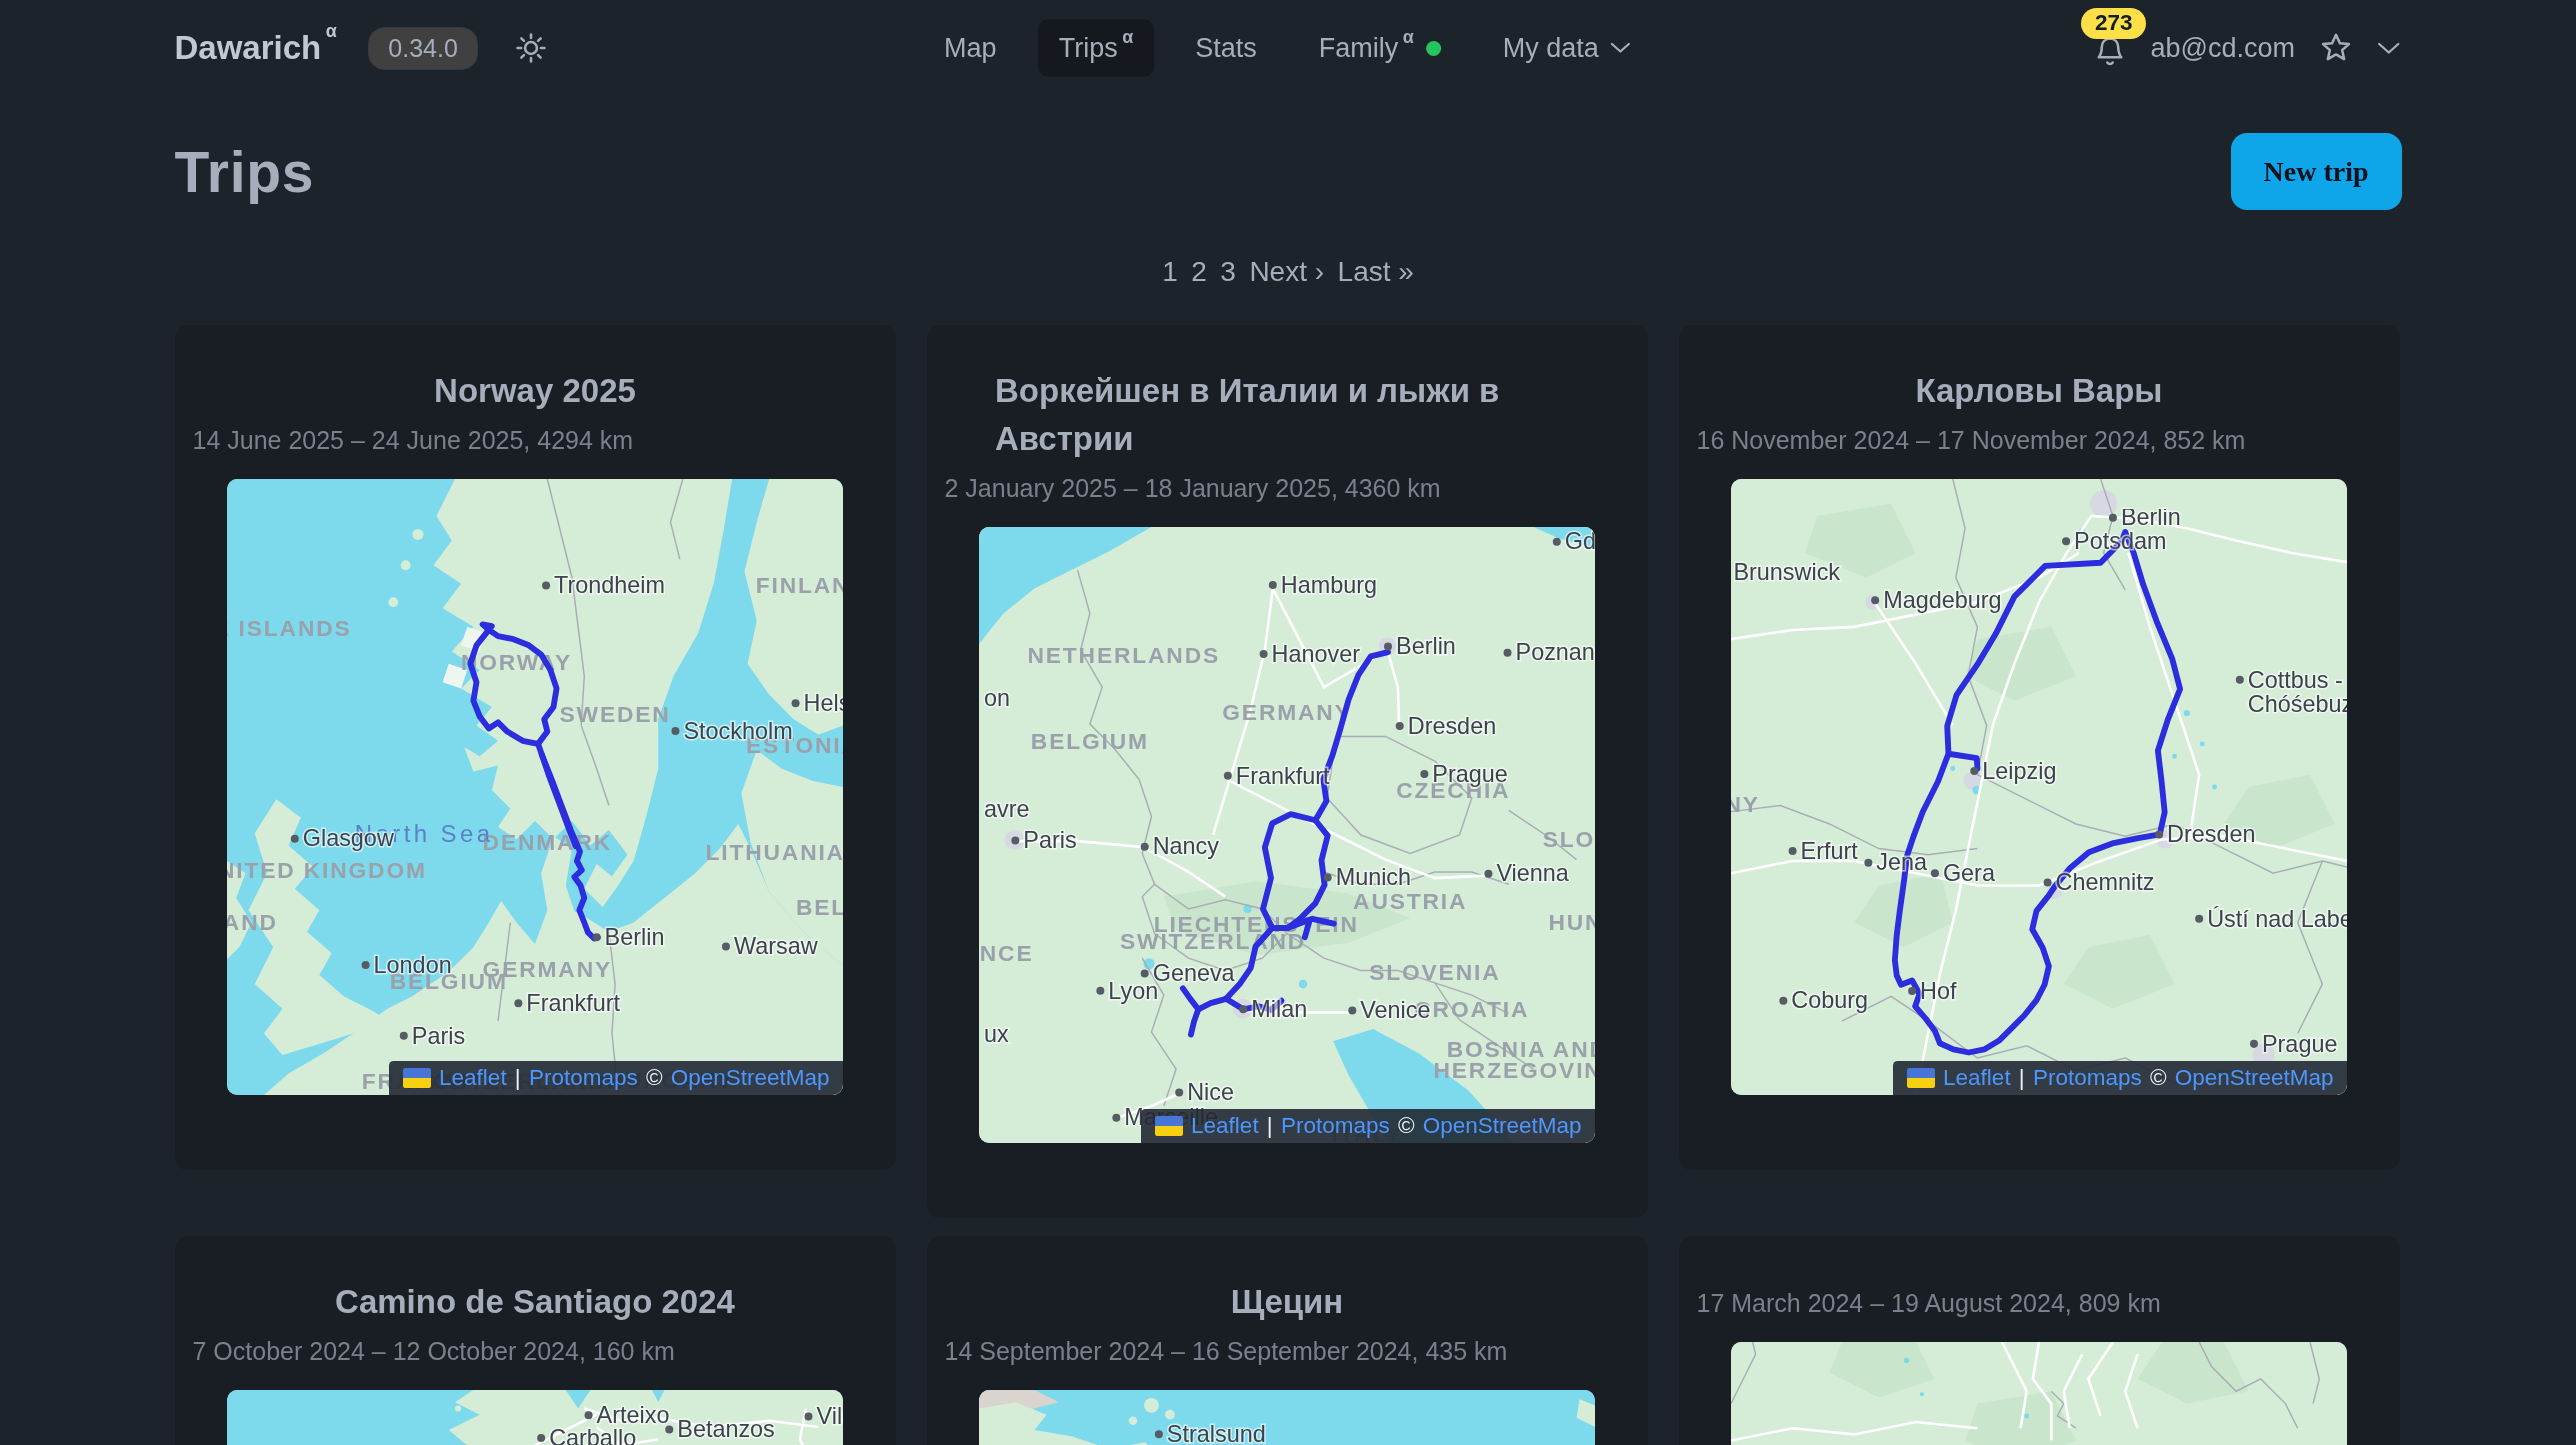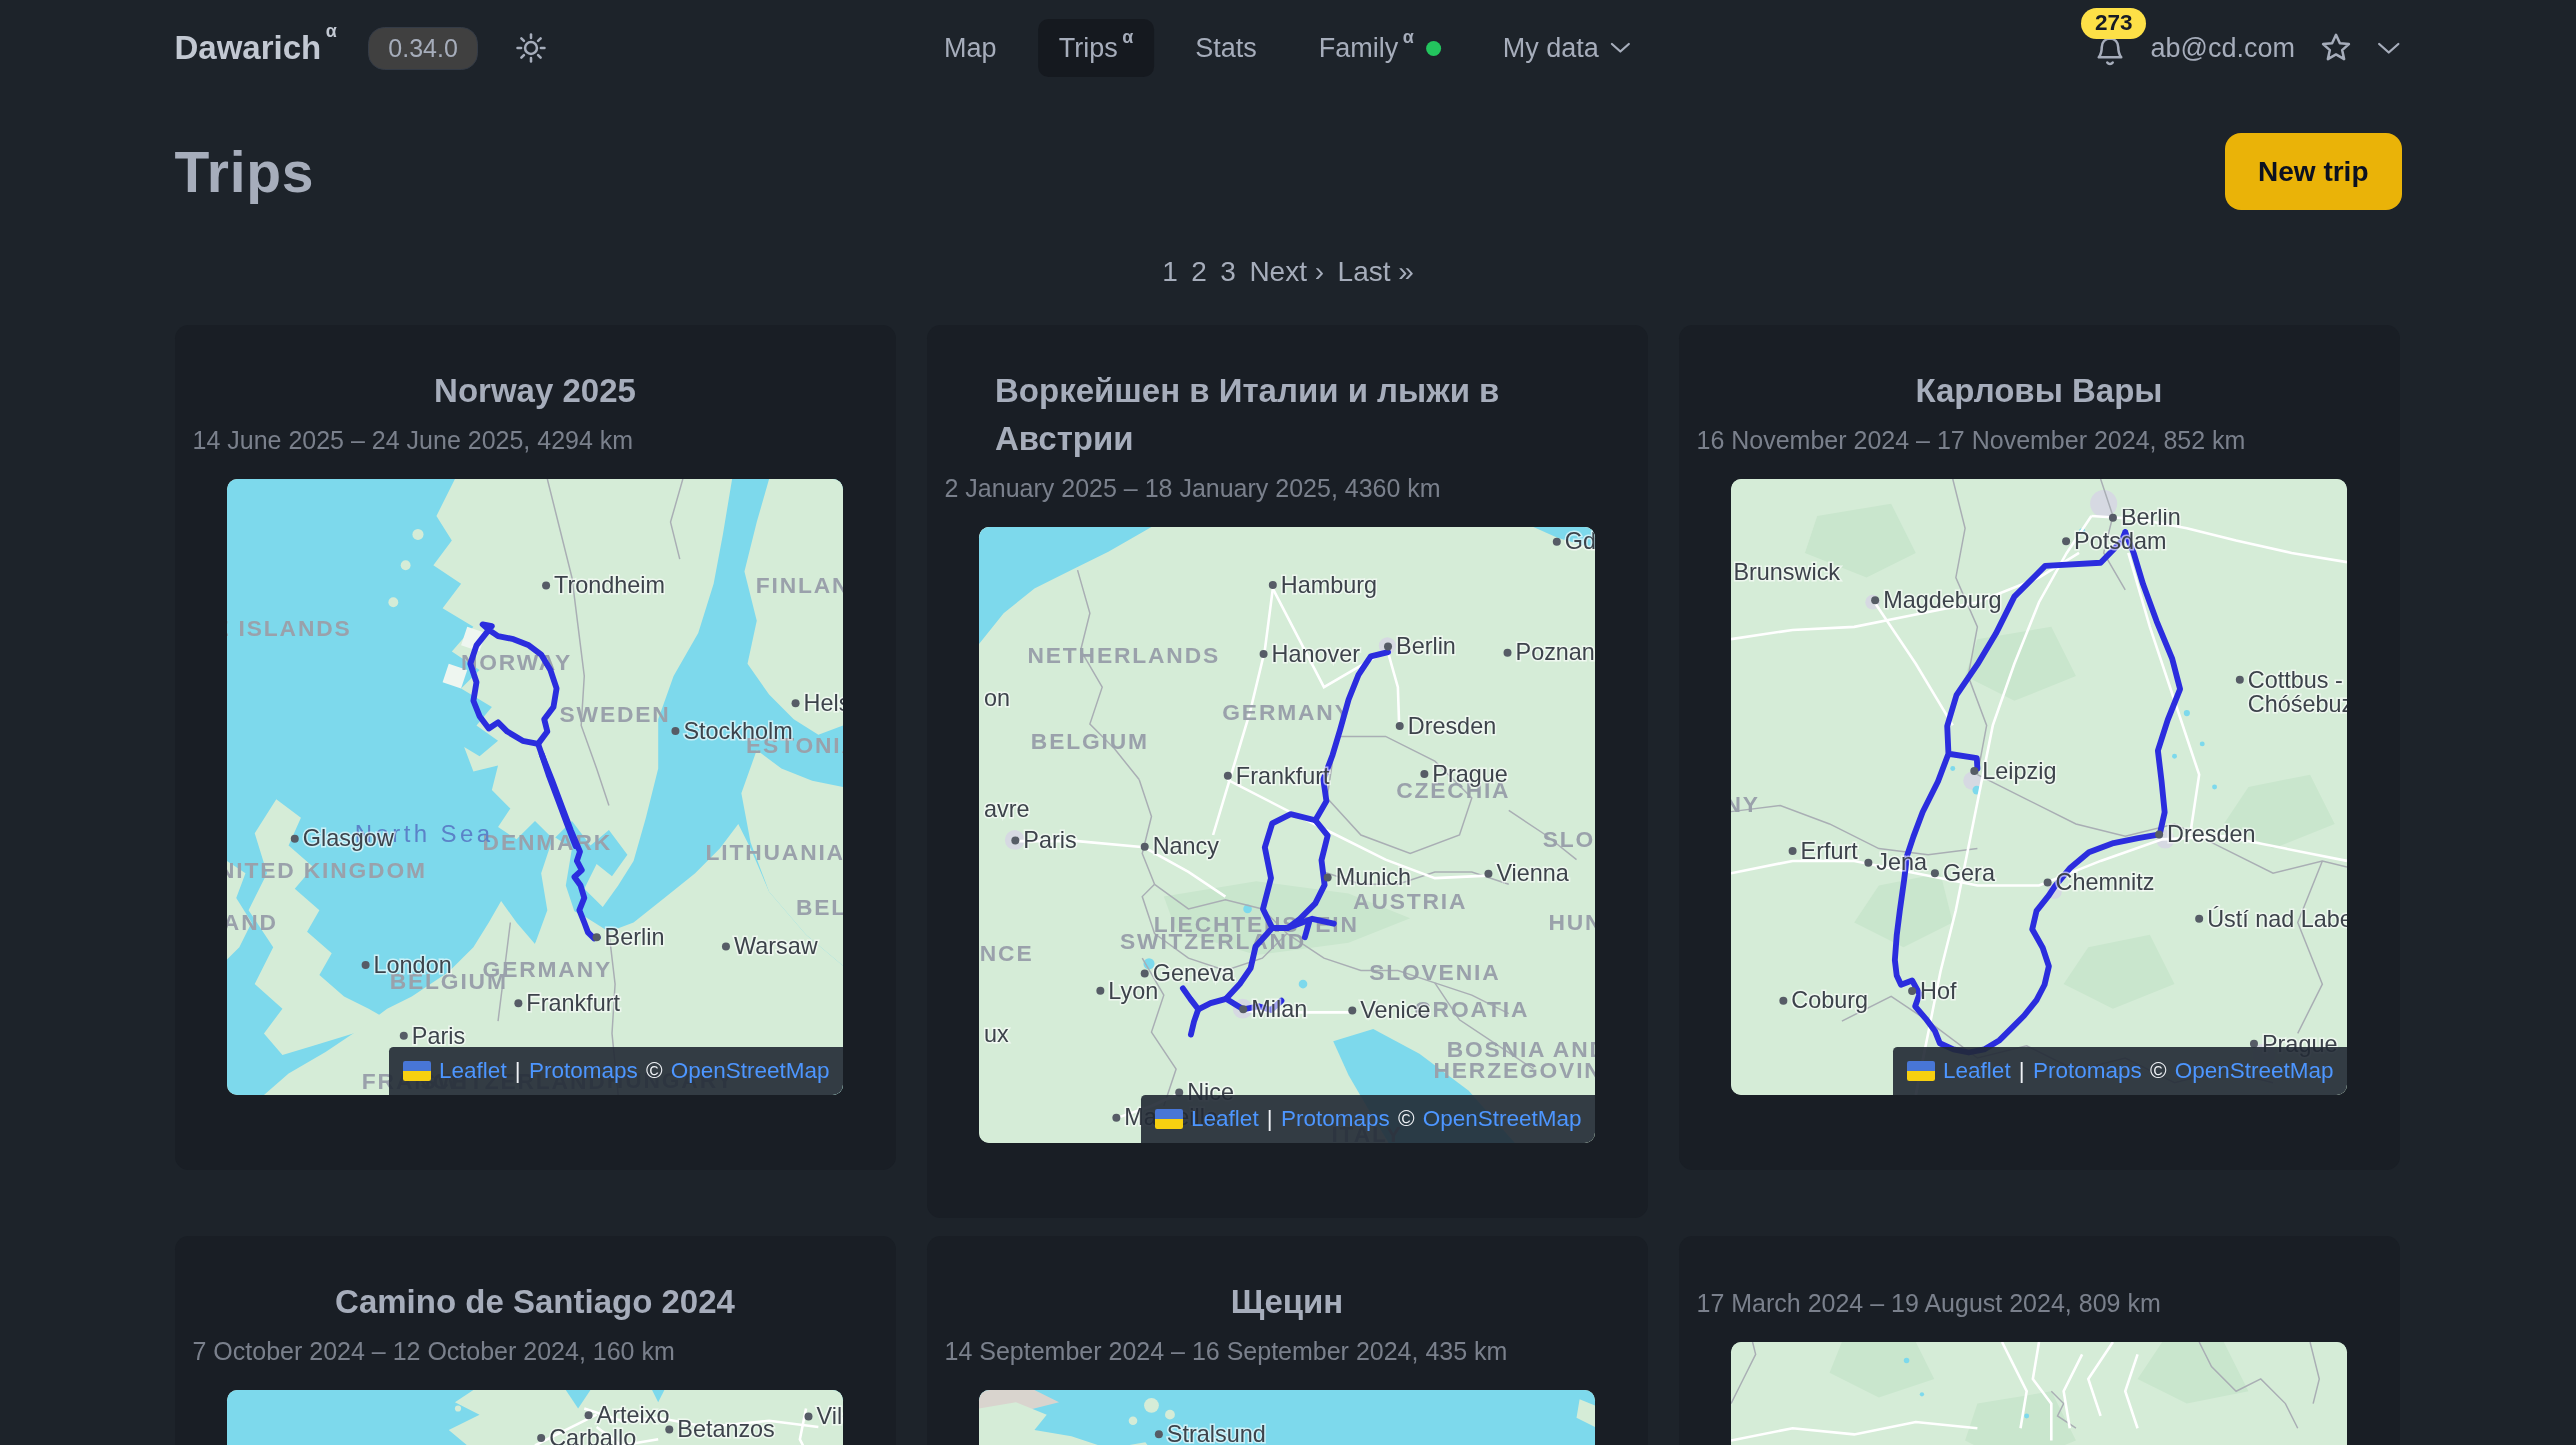--- a/index.html
+++ b/index.html
@@ -24,36 +24,36 @@
   .hdr-right { margin-left:auto; display:flex; align-items:center; gap:22.5px; }
   .bell-wrap { position:relative; cursor:pointer; padding-top:13.5px; }
   .badge { position:absolute; top:-12px; right:-18px; background:#fde047; color:#171c26;
            font-size:22.5px; font-weight:700; padding:2.2px 13.5px; border-radius:748px; }
   .email { font-size:27px; cursor:pointer; }
   .star, .chev { cursor:pointer; display:flex; }
 
   
   .page-head { display:flex; justify-content:space-between; align-items:center; margin-top:37px; }
   .page-title { font-size:57px; font-weight:700; color:#a6adbb; letter-spacing:0.7px; }
-  .btn-newtrip { background:#eab308; color:#0c1120; border:none; font-family:Liberation Sans, sans-serif;
+  .btn-newtrip { background:#0ea5e9; color:#0c1120; border:none; font-family:Liberation Serif, serif;
                  font-size:28px; font-weight:700; padding:22.5px 33px; border-radius:16px; cursor:pointer; }
 
   .pagination { margin-top:46px; display:flex; justify-content:center; gap:13.5px; font-size:28px; color:#a6adbb; }
   .pagination span { cursor:pointer; }
 
   
   .grid { margin-top:37px; display:grid; grid-template-columns:repeat(3,721px); gap:18px 31px; align-items:start; }
   .card { background:#191e25; border-radius:13.5px; padding:42px 18px 75px; cursor:pointer; }
   .card-title { font-size:33px; line-height:48px; font-weight:700; color:#a6adbb; display:flex; justify-content:center; }
   .card-title span { text-align:left; max-width:584px; }
   .card-sub { margin-top:7.5px; font-size:25px; line-height:34px; color:#7a808c; }
   .map { position:relative; width:616px; height:616px; margin:22.5px auto 0; border-radius:10.5px;
          overflow:hidden; background:#d5ecd7; }
   .map svg.geo { position:absolute; inset:0; width:100%; height:100%; display:block; }
-  .attrib { position:absolute; right:0; bottom:0; height:48px; display:flex; align-items:center; gap:8.2px;
+  .attrib { position:absolute; right:0; bottom:0; height:34px; display:flex; align-items:center; gap:8.2px;
             padding:0 13.5px; background:rgba(33,41,52,0.9); font-size:22.5px; border-top-left-radius:4.5px; z-index:5; }
   .attrib a { color:#4d96ff; text-decoration:none; cursor:pointer; }
   .attrib .w { color:#eef1f5; }
   .flag { width:28px; height:20px; border-radius:2.2px; overflow:hidden; display:inline-flex; flex-direction:column; flex:none; }
   .flag i { display:block; flex:1; }
   .flag .ft { background:#4876d6; } .flag .fb { background:#f7d010; }
 </style>
 </head>
 <body>
 

